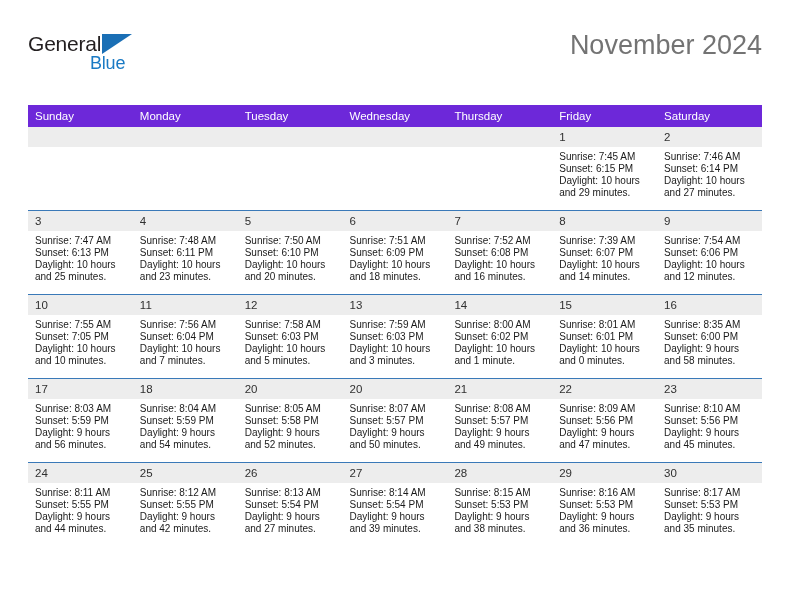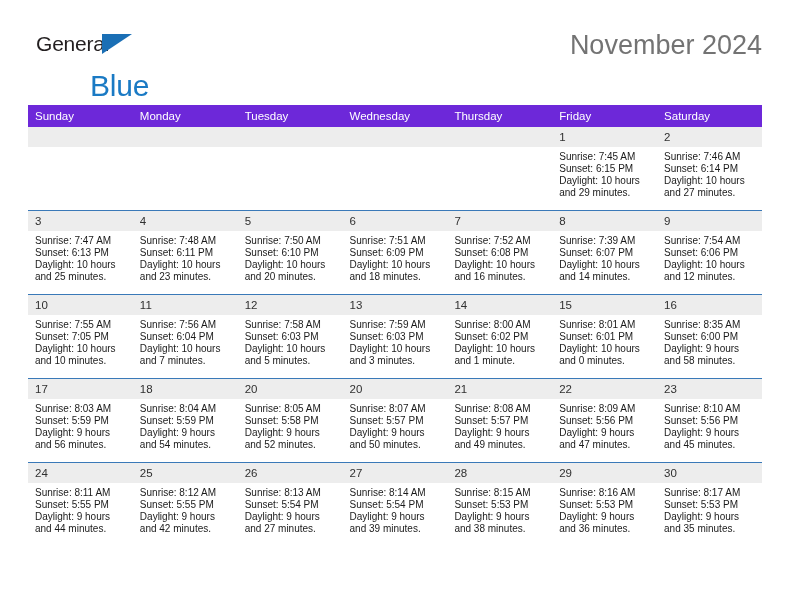--- a/index.html
+++ b/index.html
@@ -31,41 +31,41 @@
   }
   .logo {
     position: absolute;
     left: 0;
     top: 4px;
     width: 140px;
     height: 52px;
   }
   .logo-general {
     position: absolute;
-    left: 8px;
+    left: 0;
     top: 0;
     font-size: 21px;
     letter-spacing: -0.2px;
     color: #231f20;
     font-family: "Liberation Sans", sans-serif;
   }
   .logo-triangle {
     position: absolute;
     left: 74px;
     top: 2px;
     width: 0;
     height: 0;
     border-left: 30px solid #1a6fb5;
     border-bottom: 20px solid transparent;
   }
   .logo-blue {
     position: absolute;
     left: 62px;
-    top: 37px;
-    font-size: 30px;
+    top: 21px;
+    font-size: 18px;
     letter-spacing: -0.2px;
     color: #1a7ac4;
     font-family: "Liberation Sans", sans-serif;
   }
   .title-block {
     position: absolute;
     right: 0;
     top: 0;
     text-align: right;
   }

